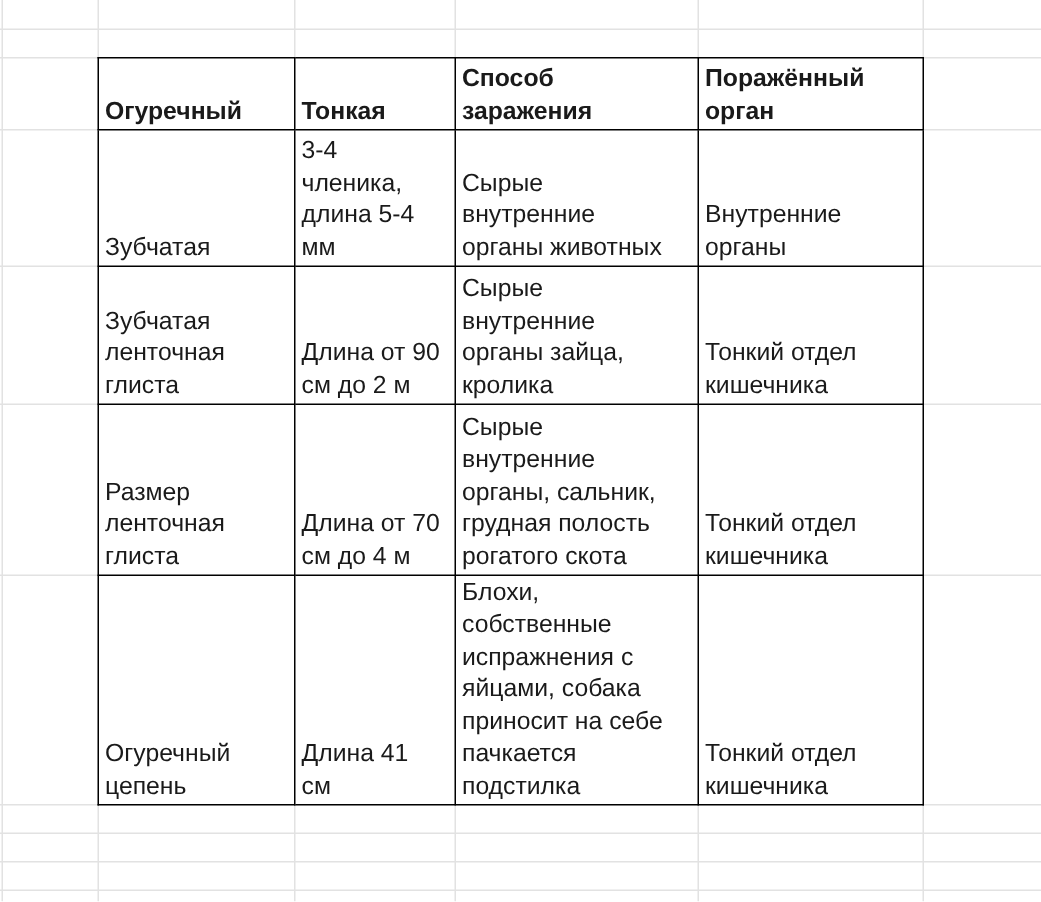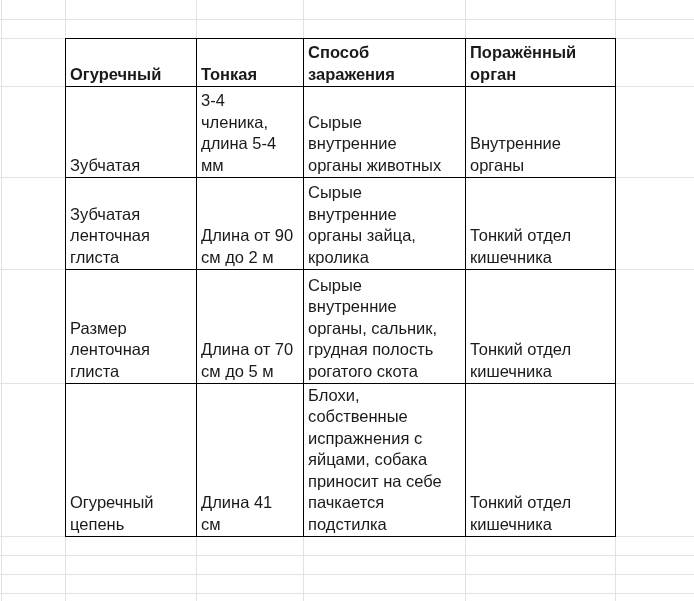--- a/index.html
+++ b/index.html
@@ -116,21 +116,21 @@
         </td>
   </tr>
   <tr style="height:114px">
     <td>
           <span class="cell-text">Размер
 ленточная
 глиста</span>
         </td>
     <td>
           <span class="cell-text">Длина от 70
-см до 5 м</span>
+см до 4 м</span>
         </td>
     <td>
           <span class="cell-text">Сырые
 внутренние
 органы, сальник,
 грудная полость
 рогатого скота</span>
         </td>
     <td>
           <span class="cell-text">Тонкий отдел

